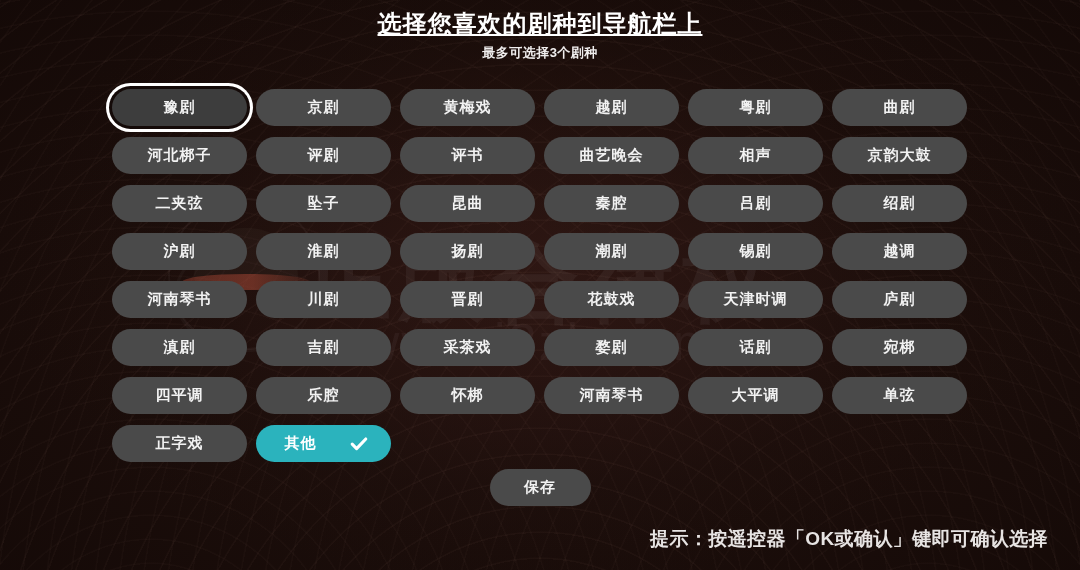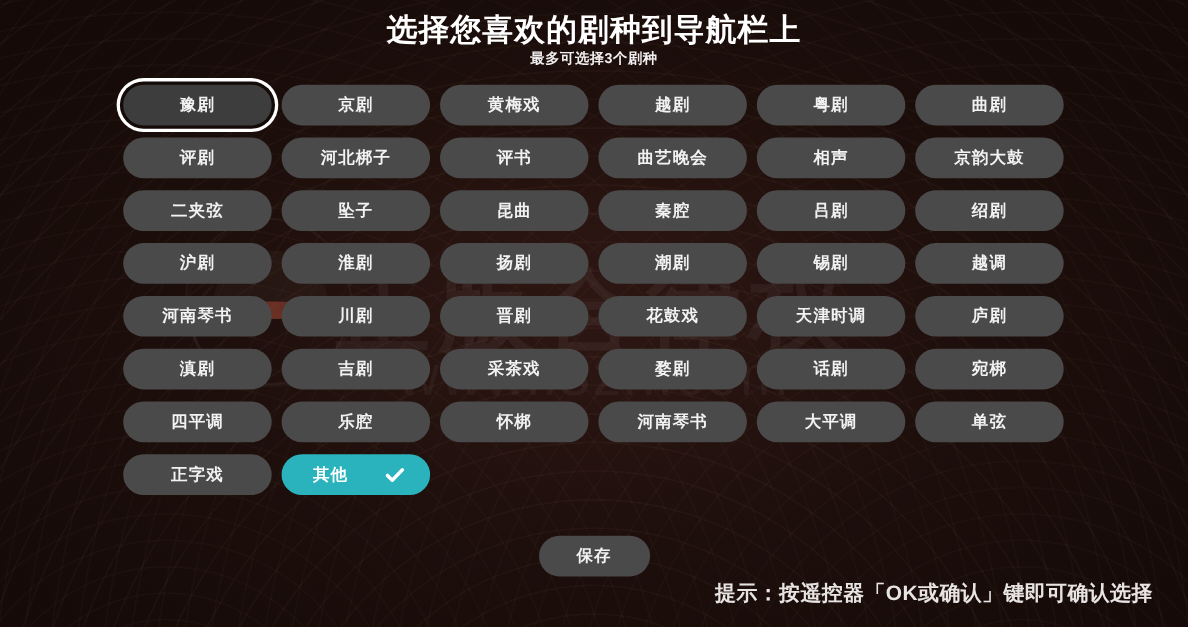--- a/index.html
+++ b/index.html
@@ -81,36 +81,37 @@
     border-radius:50%;
     border:3px solid rgba(190,180,175,0.045);
     border-top-color:transparent;
     border-right-color:transparent;
   }
 
   .title {
     position:absolute; left:0; right:0; top:8px;
     text-align:center;
     color:#ffffff;
-    font-size:28px;
+    font-size:24px;
     font-weight:bold;
     letter-spacing:1px;
+    text-decoration:underline;
   }
   .subtitle {
     position:absolute; left:0; right:0; top:44px;
     text-align:center;
     color:#f0eeee;
     font-size:13px;
     font-weight:bold;
     letter-spacing:0.5px;
   }
 
   .grid {
     position:absolute;
-    left:112px; top:77px;
+    left:112px; top:89px;
     width:856px;
     display:grid;
     grid-template-columns:repeat(6, 135px);
     column-gap:9px;
     row-gap:11px;
   }
   .chip {
     position:relative;
     height:37px;
     border-radius:19px;
@@ -159,21 +160,20 @@
     color:#f2f2f2;
     font-size:15px;
     font-weight:bold;
     letter-spacing:1px;
     display:flex;
     align-items:center;
     justify-content:center;
     border:none;
     cursor:pointer;
     font-family:inherit;
-    margin-top:18px;
   }
 
   .hint {
     position:absolute;
     right:32px; bottom:18px;
     color:#e7e4e3;
     font-size:19px;
     font-weight:bold;
     letter-spacing:0.4px;
   }
@@ -209,24 +209,24 @@
       <div class="chip">
         <span class="label">越剧</span>
       </div>
       <div class="chip">
         <span class="label">粤剧</span>
       </div>
       <div class="chip">
         <span class="label">曲剧</span>
       </div>
       <div class="chip">
+        <span class="label">河北梆子</span>
+      </div>
+      <div class="chip">
         <span class="label">评剧</span>
-      </div>
-      <div class="chip">
-        <span class="label">河北梆子</span>
       </div>
       <div class="chip">
         <span class="label">评书</span>
       </div>
       <div class="chip">
         <span class="label">曲艺晚会</span>
       </div>
       <div class="chip">
         <span class="label">相声</span>
       </div>

